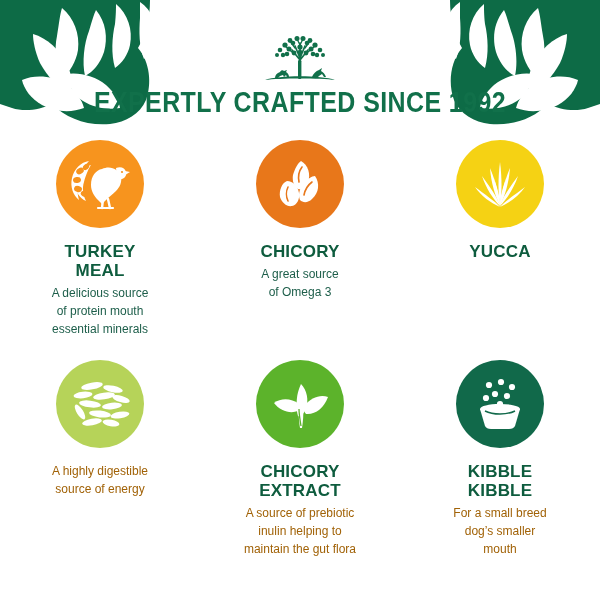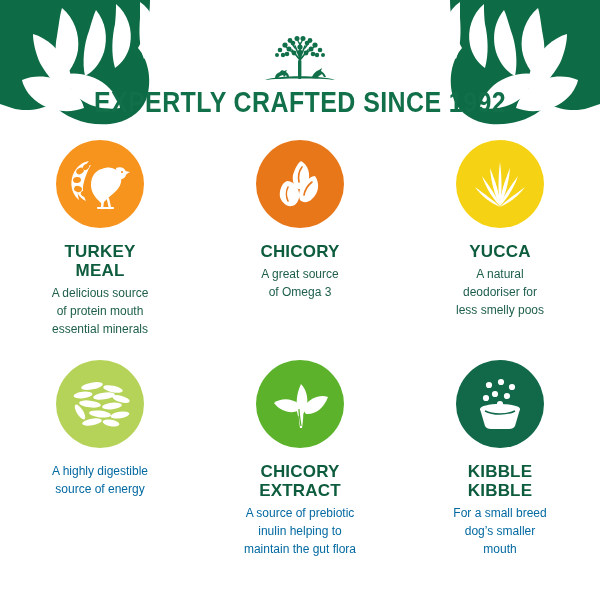--- a/index.html
+++ b/index.html
@@ -109,21 +109,21 @@
   }
 
   .cell-desc {
     font-family: "Liberation Sans", sans-serif;
     font-size: 12px;
     line-height: 18px;
     color: #1D5E4A;
     text-align: center;
   }
 
-  .row2 .cell-desc { color: #0369a1; }
+  .row2 .cell-desc { color: #a16207; }
 </style>
 </head>
 <body>
 
 <div class="infographic">
 
   <div class="header">
 
     <div class="header-deco left">
       <svg width="170" height="126" viewBox="0 0 170 126" xmlns="http://www.w3.org/2000/svg">
@@ -258,25 +258,20 @@
             <path d="M31 51 C22 47 12 40 6 31 C15 38 26 45 31 51 Z"></path>
             <path d="M31 51 C40 47 50 40 56 31 C47 38 36 45 31 51 Z"></path>
             <path d="M31 50 C29 42 26 32 25 22 C28 31 31 41 31 50 Z"></path>
             <path d="M31 50 C33 42 36 32 37 22 C34 31 31 41 31 50 Z"></path>
           </g>
         </svg>
       </div>
       <div class="cell-title">
         <div>YUCCA</div>
       </div>
-      <div class="cell-desc">
-        <div>A natural</div>
-        <div>deodoriser for</div>
-        <div>less smelly poos</div>
-      </div>
     </div>
 
     <div class="cell row2">
       <div class="icon-circle" style="background:#B6D359">
         <svg width="64" height="60" viewBox="0 0 64 60" xmlns="http://www.w3.org/2000/svg">
           <g fill="#ffffff">
             <ellipse cx="24" cy="12" rx="11" ry="3.4" transform="rotate(-11 24 12)"></ellipse>
             <ellipse cx="45" cy="15" rx="10" ry="3.3" transform="rotate(12 45 15)"></ellipse>
             <ellipse cx="15" cy="21" rx="9.5" ry="3.3" transform="rotate(-6 15 21)"></ellipse>
             <ellipse cx="36" cy="22" rx="11" ry="3.4" transform="rotate(-8 36 22)"></ellipse>

